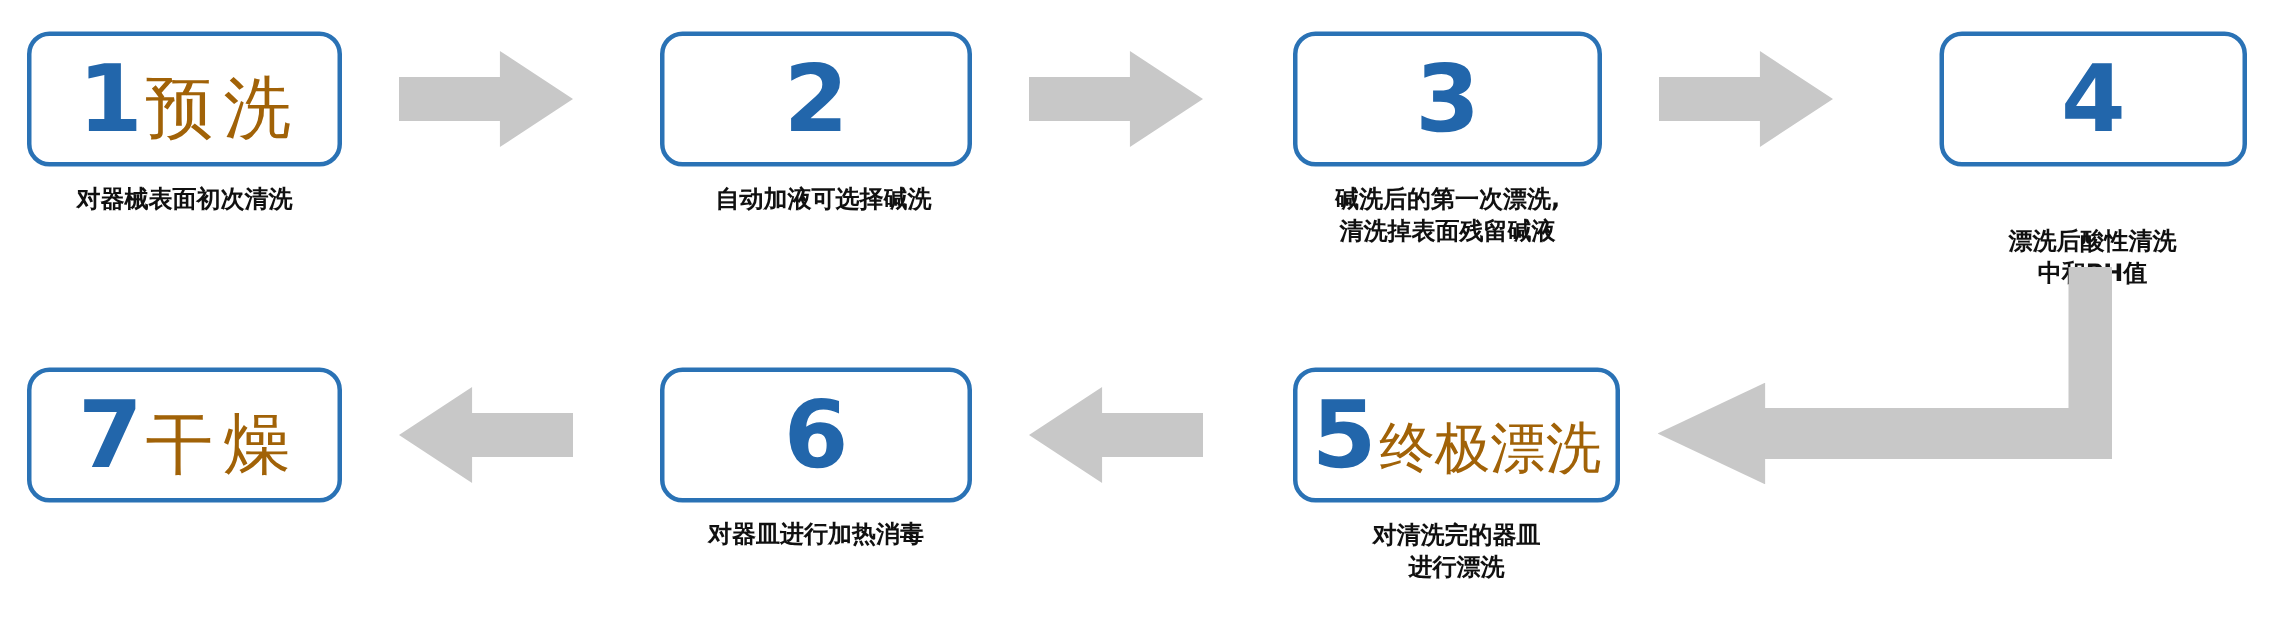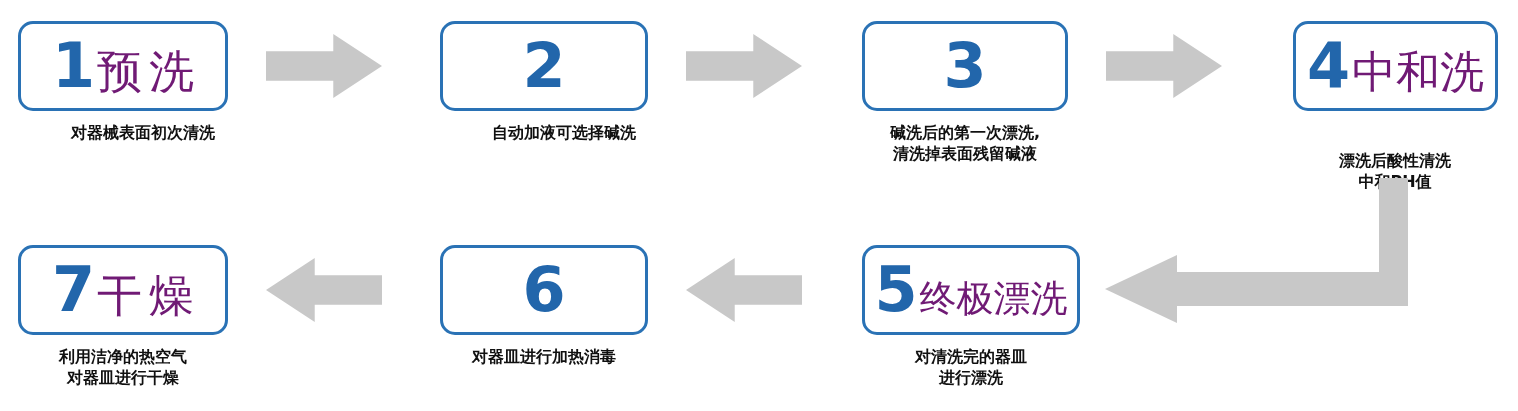--- a/index.html
+++ b/index.html
@@ -42,21 +42,21 @@
     font-family: "DejaVu Sans", "Liberation Sans", sans-serif;
     font-weight: 700;
     font-size: 62px;
     color: #2266ab;
     letter-spacing: 0px;
   }
   .step-label {
     font-family: "DejaVu Sans", "Liberation Sans", sans-serif;
     font-weight: 400;
     font-size: 45px;
-    color: #701a75;
+    color: #a16207;
     margin-left: 2px;
   }
   .step-label.spaced {
     letter-spacing: 7px;
     margin-right: -7px;
   }
   .step-label.tight {
     letter-spacing: 0px;
     font-size: 44px;
   }
@@ -108,64 +108,61 @@
 <body>
 
 <div id="flow">
 
   <div class="step-box" style="left:18px; top:21px; width:210px; height:90px;">
     <div class="step-inner">
       <span class="step-num">1</span>
       <span class="step-label spaced">预洗</span>
     </div>
   </div>
-  <div class="caption" style="left:0px; top:122px; width:246px;padding-left:20px;">对器械表面初次清洗</div>
+  <div class="caption" style="left:0px; top:122px; width:246px;">对器械表面初次清洗</div>
 
   <div class="arrow arrow-right" style="left:266px; top:34px; width:116px; height:64px;"></div>
 
   <div class="step-box" style="left:440px; top:21px; width:208px; height:90px;">
     <div class="step-inner">
       <span class="step-num">2</span>
     </div>
   </div>
-  <div class="caption" style="left:441px; top:122px; width:246px;">自动加液可选择碱洗</div>
+  <div class="caption" style="left:426px; top:122px; width:246px;">自动加液可选择碱洗</div>
 
   <div class="arrow arrow-right" style="left:686px; top:34px; width:116px; height:64px;"></div>
 
   <div class="step-box" style="left:862px; top:21px; width:206px; height:90px;">
     <div class="step-inner">
       <span class="step-num">3</span>
     </div>
   </div>
   <div class="caption" style="left:842px; top:122px; width:246px;">碱洗后的第一次漂洗,
 清洗掉表面残留碱液</div>
 
   <div class="arrow arrow-right" style="left:1106px; top:34px; width:116px; height:64px;"></div>
 
   <div class="step-box" style="left:1293px; top:21px; width:205px; height:90px;">
     <div class="step-inner">
       <span class="step-num">4</span>
-      <span class="step-label tight">中和洗</span>
     </div>
   </div>
   <div class="caption" style="left:1272px; top:122px; width:246px;margin-top:28px;">漂洗后酸性清洗
 中和PH值</div>
 
   <div class="elbow-vert" style="left:1379px; top:178px; width:29px; height:110px;"></div>
   <div class="elbow-horiz" style="left:1175px; top:272px; width:233px; height:34px;"></div>
   <div class="elbow-head" style="left:1105px; top:255px; width:72px; height:68px;"></div>
 
   <div class="step-box" style="left:18px; top:245px; width:210px; height:90px;">
     <div class="step-inner">
       <span class="step-num">7</span>
       <span class="step-label spaced">干燥</span>
     </div>
   </div>
-  <div class="caption" style="left:0px; top:346px; width:246px;">利用洁净的热空气
-对器皿进行干燥</div>
 
   <div class="arrow arrow-left" style="left:266px; top:258px; width:116px; height:64px;"></div>
 
   <div class="step-box" style="left:440px; top:245px; width:208px; height:90px;">
     <div class="step-inner">
       <span class="step-num">6</span>
     </div>
   </div>
   <div class="caption" style="left:421px; top:346px; width:246px;font-family:Liberation Serif, serif;">对器皿进行加热消毒</div>
 

